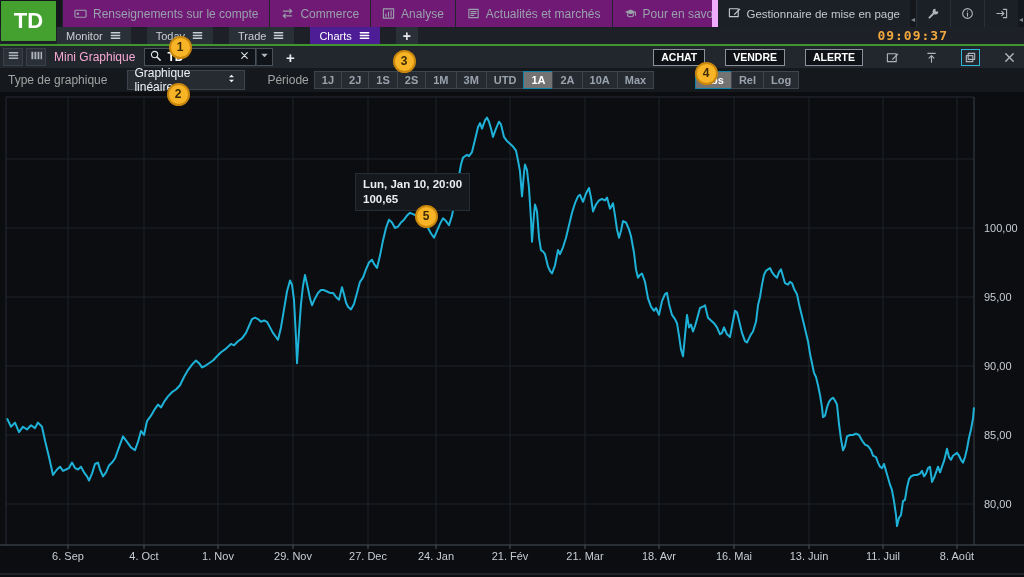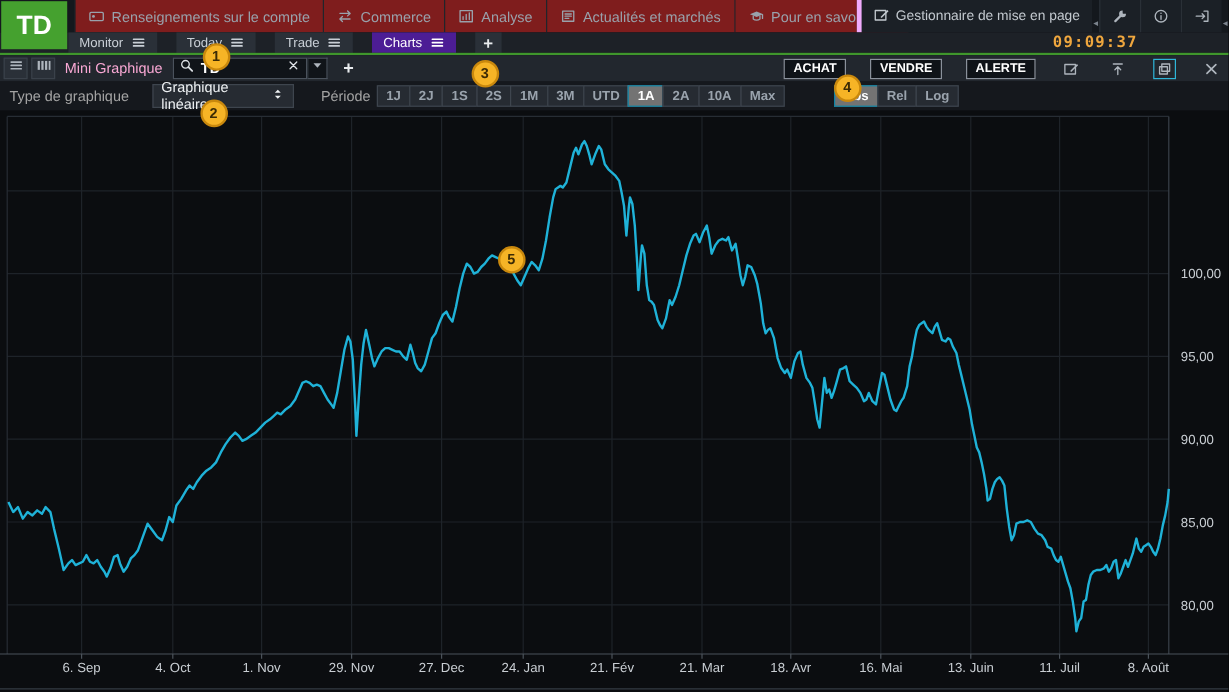--- a/index.html
+++ b/index.html
@@ -4,24 +4,24 @@
 <style>
   html,body{margin:0;padding:0;background:#000;}
   #app{position:relative;width:1024px;height:577px;overflow:hidden;background:#0b0d10;
        font-family:"Liberation Sans",sans-serif;color:#dfe3e7;}
   
   .topbar{position:absolute;left:0;top:0;width:1024px;height:27px;background:#14181d;}
   .logo{position:absolute;left:1px;top:1px;width:55px;height:40px;background:#45a12f;z-index:6;
         display:flex;align-items:center;justify-content:center;font-weight:bold;font-size:22px;color:#fff;}
   .menu{position:absolute;left:62px;top:0;height:27px;display:flex;border-left:1px solid #20252b;}
   .menu-item{display:flex;align-items:center;gap:6px;padding:0 11px;font-size:12px;color:#99a1ab;
-             background:#7f1d1d;border-right:1px solid #20252b;white-space:nowrap;}
+             background:#701a75;border-right:1px solid #20252b;white-space:nowrap;}
   .topbar-right{position:absolute;right:0;top:0;height:27px;display:flex;align-items:stretch;}
   .layout-btn{display:flex;align-items:center;gap:6px;padding:0 10px;font-size:11.5px;color:#c3c9cf;
-              background:#1b2026;border-left:4px solid #f0abfc;white-space:nowrap;}
+              background:#1b2026;border-left:6px solid #f0abfc;white-space:nowrap;}
   .mini-arrow{display:flex;align-items:flex-end;padding:0 1px 3px;color:#7b838d;font-size:8px;}
   .icon-btn{width:33px;display:flex;align-items:center;justify-content:center;
             border-left:1px solid #2a3037;background:#1b2026;color:#aeb5bd;}
   
   .tabrow{position:absolute;left:0;top:27px;width:1024px;height:17px;background:#1d2127;}
   .tabs{position:absolute;left:57px;top:0;height:17px;display:flex;gap:16px;}
   .tab{display:flex;align-items:center;gap:6px;padding:0 9px;background:#2a3038;color:#c9cfd6;
        font-size:11px;white-space:nowrap;}
   .tab.active{background:#4c1d95;color:#fff;}
   .tab-add{display:flex;align-items:center;justify-content:center;width:22px;background:#2a3038;
@@ -360,20 +360,24 @@
       <text x="510" y="468" fill="#c9ced3" font-size="11" text-anchor="middle">21. Fév</text>
       <text x="585" y="468" fill="#c9ced3" font-size="11" text-anchor="middle">21. Mar</text>
       <text x="659" y="468" fill="#c9ced3" font-size="11" text-anchor="middle">18. Avr</text>
       <text x="734" y="468" fill="#c9ced3" font-size="11" text-anchor="middle">16. Mai</text>
       <text x="809" y="468" fill="#c9ced3" font-size="11" text-anchor="middle">13. Juin</text>
       <text x="883" y="468" fill="#c9ced3" font-size="11" text-anchor="middle">11. Juil</text>
       <text x="957" y="468" fill="#c9ced3" font-size="11" text-anchor="middle">8. Août</text>
       <polyline points="7,326.4 11,334.7 15,330.6 19,340.2 23,334.7 27,337.5 31,333.3 35,336.1 38,330.6 42,334.7 45,348.5 49,365.1 53,383.0 57,377.5 60,374.7 63,378.9 66,377.5 69,376.1 72,370.6 75,376.1 78,377.5 81,374.7 84,380.3 87,384.4 89,388.5 92,381.6 95,372.0 98,370.6 100,377.5 103,384.4 106,380.3 109,373.4 112,370.6 115,366.5 119,355.4 123,344.4 127,349.9 131,355.4 135,358.2 138,349.9 141,338.9 144,343.0 147,329.2 151,323.7 155,316.8 158,312.6 161,315.4 164,309.9 168,304.4 172,300.2 176,297.5 180,293.3 184,285.0 188,278.1 192,272.6 196,268.5 199,271.2 202,275.4 205,274.0 209,271.2 213,268.5 217,264.3 221,260.2 225,257.4 228,254.7 231,251.9 234,253.3 238,249.2 242,246.4 246,240.9 249,234.0 252,227.1 255,225.7 258,227.1 261,229.8 264,228.5 267,229.8 270,235.4 273,240.9 276,245.0 278,247.8 281,235.4 284,217.4 287,199.5 290,188.4 292,192.6 294,207.8 296,246.4 297,271.2 299,239.5 301,211.9 303,194.0 305,182.9 308,196.7 310,206.4 312,213.3 315,206.4 318,200.9 321,198.1 324,198.1 327,199.5 330,200.9 333,200.9 336,205.0 339,207.8 342,195.3 344,202.2 346,210.5 348,214.7 351,217.4 354,211.9 357,200.9 360,189.8 363,185.7 366,177.4 369,170.5 372,167.7 374,171.9 377,176.0 380,163.6 383,148.4 386,136.0 389,127.7 392,130.5 395,136.0 398,134.6 401,130.5 404,127.7 407,123.6 410,120.8 413,122.2 416,123.6 419,122.2 422,116.7 425,125.0 428,136.0 431,141.5 434,145.7 437,138.8 440,131.9 443,126.3 446,129.1 449,133.2 452,123.6 455,108.4 458,89.1 461,72.5 463,65.6 465,64.2 467,62.9 469,64.2 472,60.1 475,47.7 478,35.3 480,31.1 482,36.6 485,28.4 487,25.6 489,29.7 491,36.6 493,44.9 496,36.6 499,29.7 501,32.5 504,44.9 507,49.1 510,51.8 513,54.6 516,58.7 518,68.4 520,79.4 522,104.3 524,80.8 525,72.5 527,78.0 529,96.0 531,127.7 532,149.8 534,122.2 535,112.5 537,119.4 539,145.7 541,158.1 543,159.5 545,162.2 548,174.6 550,178.8 552,181.5 555,173.3 558,158.1 560,162.2 563,155.3 566,145.7 569,133.2 572,120.8 575,111.2 578,104.3 580,102.9 583,109.8 586,101.5 589,96.0 591,105.6 593,119.4 596,112.5 599,108.4 602,107.0 605,108.4 607,105.6 610,116.7 613,111.2 615,123.6 617,137.4 619,145.7 621,138.8 623,129.1 626,130.5 629,137.4 631,144.3 634,160.8 636,177.4 638,185.7 640,182.9 642,181.5 645,189.8 648,206.4 651,214.7 654,218.8 656,216.0 659,222.9 662,209.1 665,202.2 667,200.9 669,211.9 672,222.9 675,227.1 677,231.2 679,243.6 681,257.4 683,264.3 685,243.6 687,222.9 689,235.4 691,232.6 693,239.5 695,234.0 697,227.1 700,216.0 703,214.7 705,213.3 708,225.7 711,228.5 714,231.2 717,235.4 720,242.3 722,240.9 724,235.4 727,242.3 730,245.0 732,234.0 735,218.8 737,220.2 739,228.5 742,240.9 745,249.2 747,250.5 749,246.4 751,242.3 753,239.5 756,229.8 758,213.3 760,205.0 762,192.6 764,182.9 766,178.8 768,177.4 770,176.0 772,180.2 774,182.9 777,185.7 779,180.2 781,177.4 783,184.3 785,191.2 788,192.6 790,189.8 792,191.2 794,196.7 797,202.2 799,211.9 801,220.2 804,232.6 806,240.9 808,249.2 810,261.6 812,271.2 814,280.9 816,285.0 818,293.3 820,303.0 822,315.4 823,325.1 825,323.7 827,315.4 829,309.9 831,307.1 833,305.7 835,308.5 837,312.6 839,332.0 841,347.1 843,358.2 845,354.0 847,344.4 850,343.0 853,343.0 856,341.6 859,343.0 862,348.5 865,352.7 868,354.0 871,358.2 873,363.7 876,365.1 878,370.6 880,374.7 882,376.1 884,372.0 886,378.9 888,385.8 890,392.7 892,398.2 894,409.2 896,423.0 897,434.1 899,425.8 901,423.0 903,409.2 905,407.9 907,395.4 909,387.2 911,384.4 914,383.0 917,383.0 920,381.6 922,378.9 924,384.4 926,381.6 928,376.1 930,374.7 932,389.9 934,385.8 936,380.3 938,374.7 940,380.3 942,374.7 944,369.2 946,360.9 947,356.8 949,365.1 951,367.8 953,363.7 955,362.3 957,360.9 959,363.7 961,367.8 963,370.6 965,365.1 967,356.8 969,345.8 971,337.5 973,326.4 974,315.4" fill="none" stroke="#1fb2d8" stroke-width="2" stroke-linejoin="round"></polyline>
     </svg>
 
+  <div class="tooltip">
+    <div>Lun, Jan 10, 20:00</div>
+    <div>100,65</div>
+  </div>
 
   <div id="badges">
       <div class="badge" style="left: 168.5px; top: 35.5px;">1</div>
       <div class="badge" style="left: 166.5px; top: 82.5px;">2</div>
       <div class="badge" style="left: 392.5px; top: 49.5px;">3</div>
       <div class="badge" style="left: 694.5px; top: 61.5px;">4</div>
       <div class="badge" style="left: 414.5px; top: 204.5px;">5</div>
     </div>
 </div>
 

